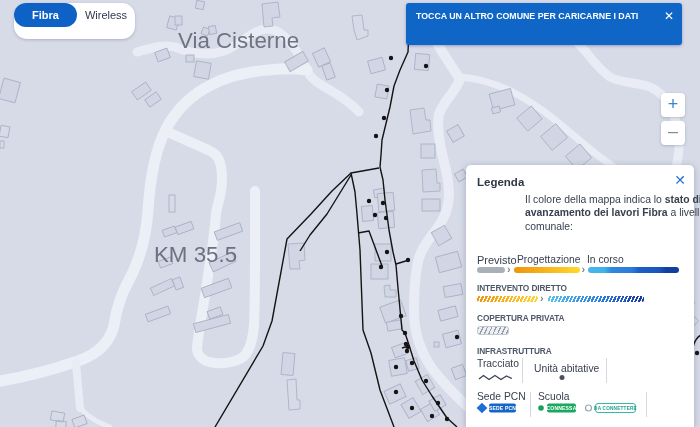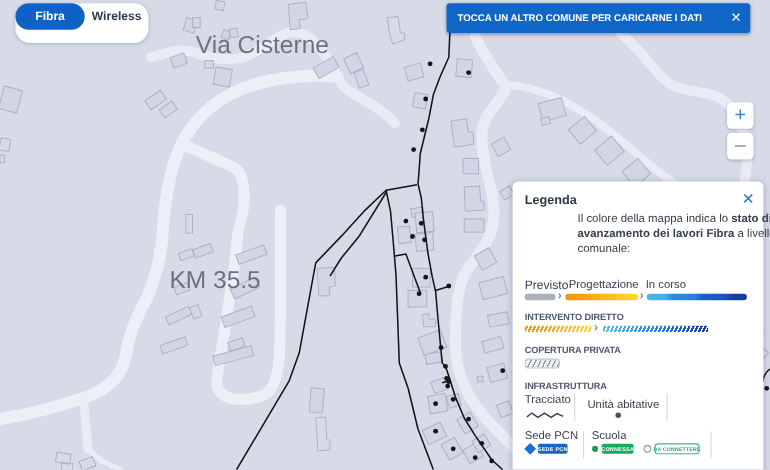--- a/index.html
+++ b/index.html
@@ -5,23 +5,23 @@
   html,body{margin:0;padding:0;}
   body{width:700px;height:427px;overflow:hidden;position:relative;
        font-family:"Liberation Sans", sans-serif;background:#d7dbe8;}
   #map{position:absolute;left:0;top:0;}
   
   .toggle{position:absolute;left:14px;top:3px;width:121px;height:36px;background:#fff;
     border-radius:13px;box-shadow:0 1px 3px rgba(40,50,80,.25);}
   .toggle .fibra{position:absolute;left:0;top:0;width:63px;height:24px;background:#0f62c5;
     border-radius:13px;color:#fff;font-weight:bold;font-size:11px;line-height:24px;text-align:center;}
   .toggle .wireless{position:absolute;left:63px;top:0;width:58px;height:24px;color:#2f3a4e;
-    font-weight:bold;font-size:11px;line-height:24px;text-align:center;}
+    font-weight:normal;font-size:11px;line-height:24px;text-align:center;}
   
-  .banner{position:absolute;left:406px;top:3px;width:276px;height:27px;background:#1066c7;
+  .banner{position:absolute;left:406px;top:3px;width:276px;height:42px;background:#1066c7;
     border-radius:3px;box-shadow:0 1px 3px rgba(20,40,90,.35);}
   .banner .txt{position:absolute;left:10px;top:0;height:27px;line-height:27px;color:#fff;
     font-weight:bold;font-size:8.8px;letter-spacing:0;}
   .banner .x{position:absolute;left:258px;top:0;height:27px;line-height:26px;color:#fff;
     font-size:12px;font-weight:normal;}
   
   .zbtn{position:absolute;left:661px;width:24px;height:24px;background:#fff;border-radius:4px;
     box-shadow:0 1px 3px rgba(40,50,80,.25);text-align:center;}
   .zplus{top:93px;color:#3c85c9;font-size:18px;line-height:22px;font-weight:normal;}
   .zminus{top:121px;color:#7d8aa2;font-size:18px;line-height:21px;}

